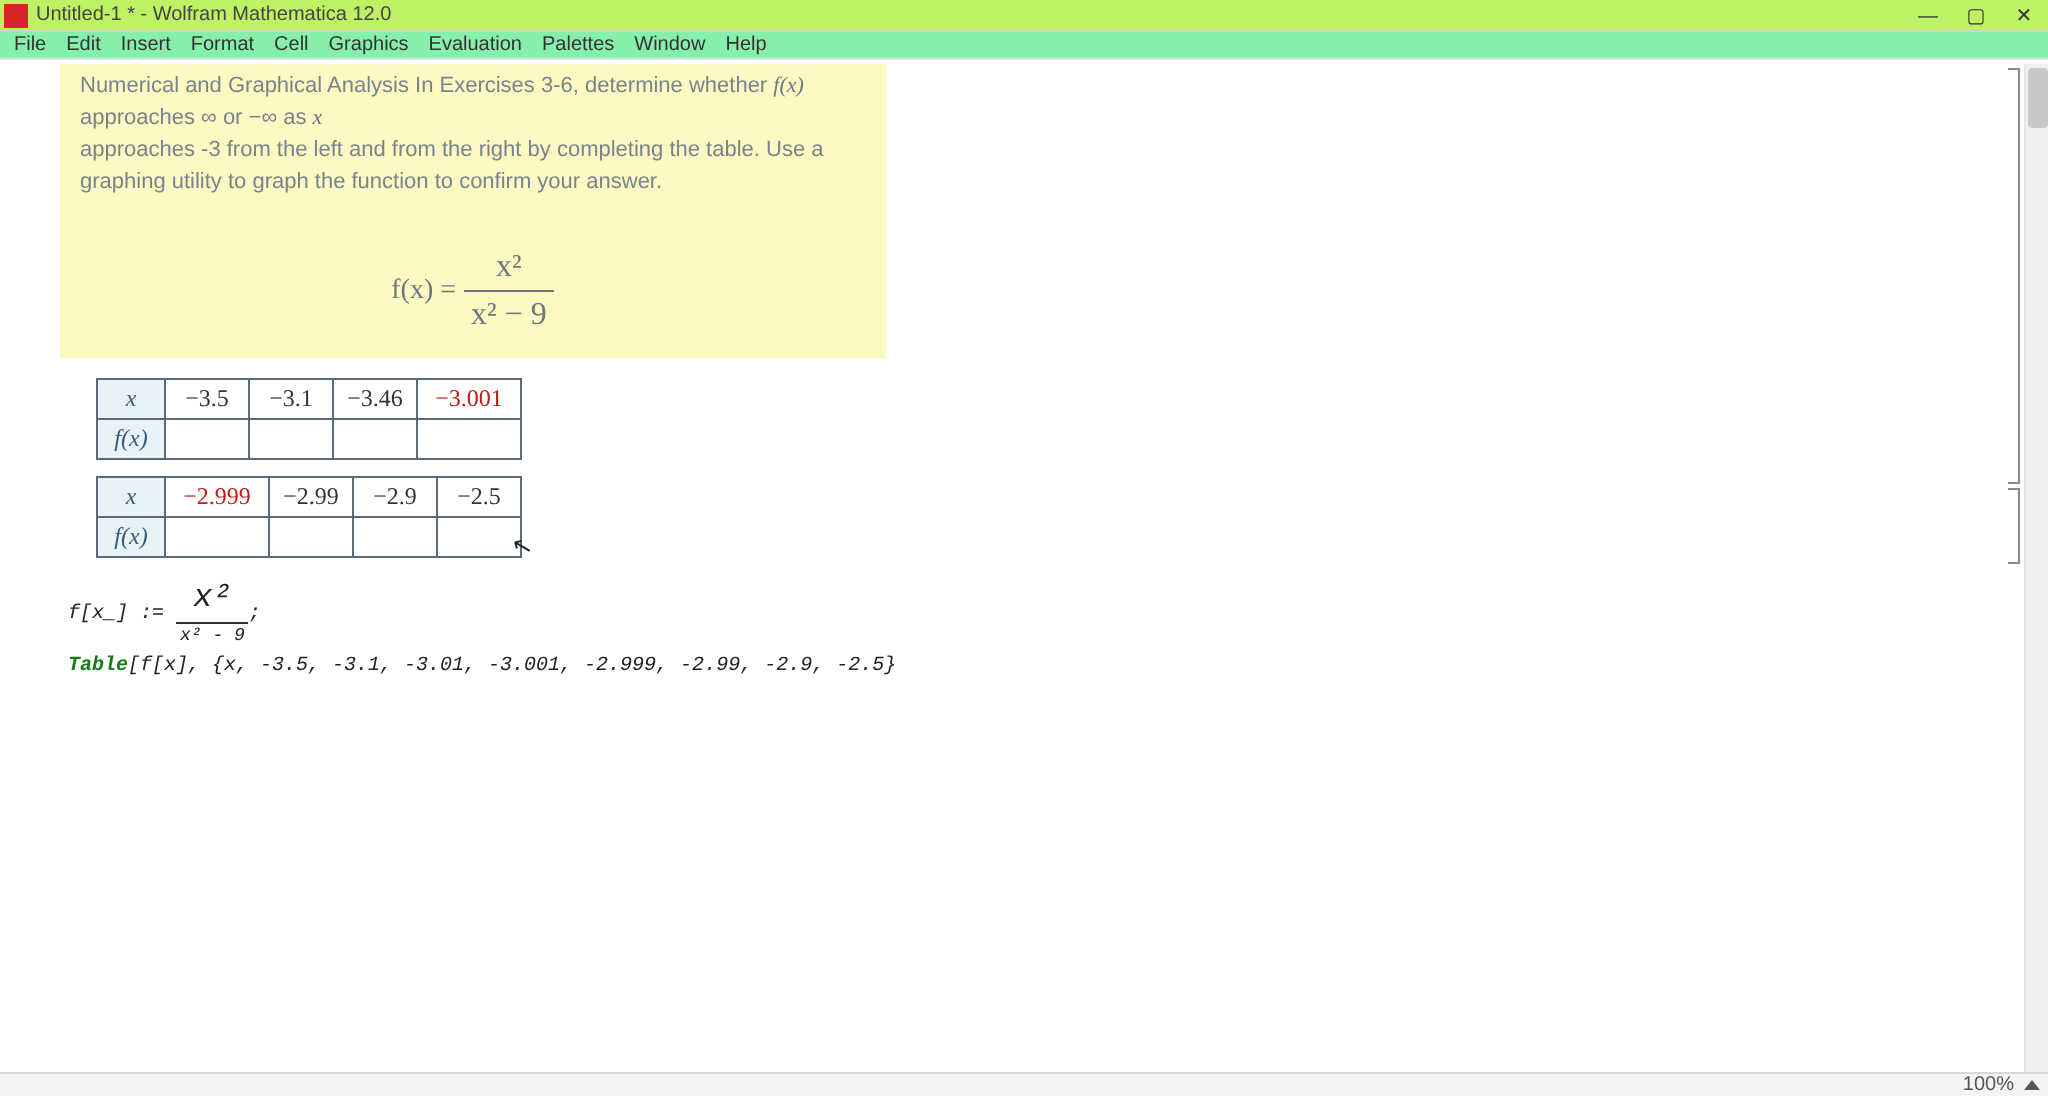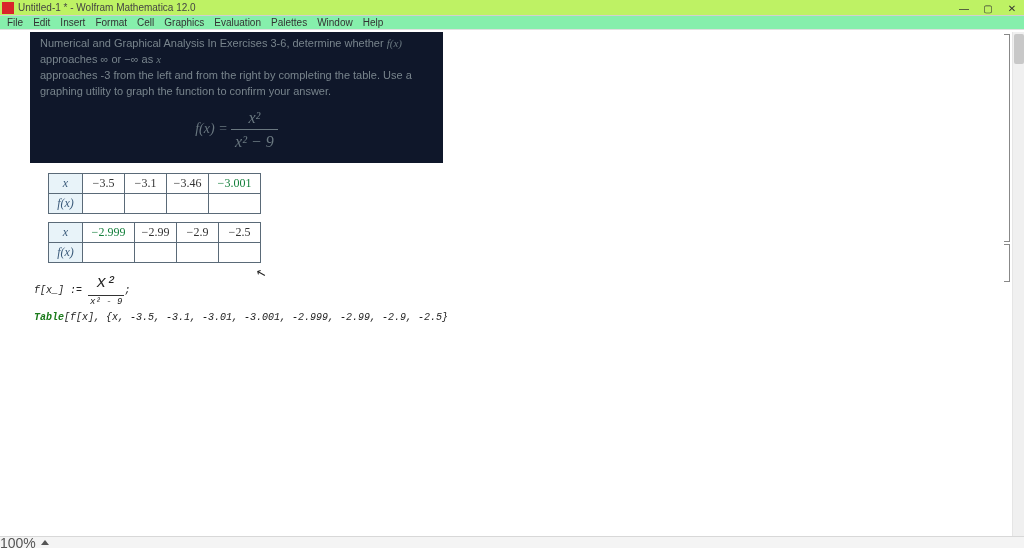--- a/index.html
+++ b/index.html
@@ -76,38 +76,37 @@
     position: absolute;
     right: 14px;
     width: 6px;
     border-right: 1px solid #888;
     border-top: 1px solid #888;
     border-bottom: 1px solid #888;
   }
   .problem-box {
     margin: 2px 0 0 30px;
     width: 413px;
-    background: #0f172a;
+    background: #fef9c3;
     padding: 4px 10px 10px 10px;
     color: #78848c;
     font-size: 11px;
     line-height: 1.45;
   }
   .problem-box .math-inline {
     font-family: "Times New Roman", serif;
     font-style: italic;
     color: #6a7880;
   }
   .formula {
     text-align: center;
     font-family: "Times New Roman", serif;
-    font-style: italic;
     font-size: 14px;
     color: #6a7880;
-    margin-top: 6px;
+    margin-top: 22px;
   }
   .frac {
     display: inline-block;
     vertical-align: middle;
     text-align: center;
   }
   .frac .num { display:block; border-bottom: 1px solid #6a7880; padding: 0 4px; font-size: 16px;}
   .frac .den { display:block; padding: 0 4px; font-size: 16px;}
   .tables-wrap { margin: 10px 0 0 48px; }
   table.xtbl {
@@ -121,21 +120,21 @@
     text-align: center;
     height: 20px;
   }
   table.xtbl .hdr {
     background: #e8f3f9;
     font-style: italic;
     width: 34px;
     color: #3a5a7a;
   }
   table.xtbl td.val { width: 42px; color: #333; }
-  table.xtbl td.valw { width: 52px; color: #15803d; }
+  table.xtbl td.valw { width: 52px; color: #b91c1c; }
   .code-cell {
     margin: 4px 0 0 34px;
     font-family: "Courier New", monospace;
     font-size: 10px;
     line-height: 1.5;
     color: #222;
     font-style: italic;
   }
   .code-cell .kw { color: #1a7a1a; font-weight: bold; }
   .code-cell .sym { color: #222; }
@@ -146,23 +145,23 @@
     color: #222;
     transform: rotate(-15deg);
   }
   .statusbar {
     position: absolute;
     bottom: 0; left: 0;
     width: 100%; height: 12px;
     background: #f4f4f4;
     border-top: 1px solid #d8d8d8;
     display: flex;
-    justify-content: flex-start;
-    align-items: center;
-    font-size: 14px;
+    justify-content: flex-end;
+    align-items: center;
+    font-size: 10px;
     color: #555;
     padding-right: 4px;
   }
   .statusbar .zoom { margin-right: 2px; }
   .tri-up {
     width: 0;height: 0;
     border-left: 4px solid transparent;
     border-right: 4px solid transparent;
     border-bottom: 5px solid #555;
     display:inline-block; margin-left:3px;

